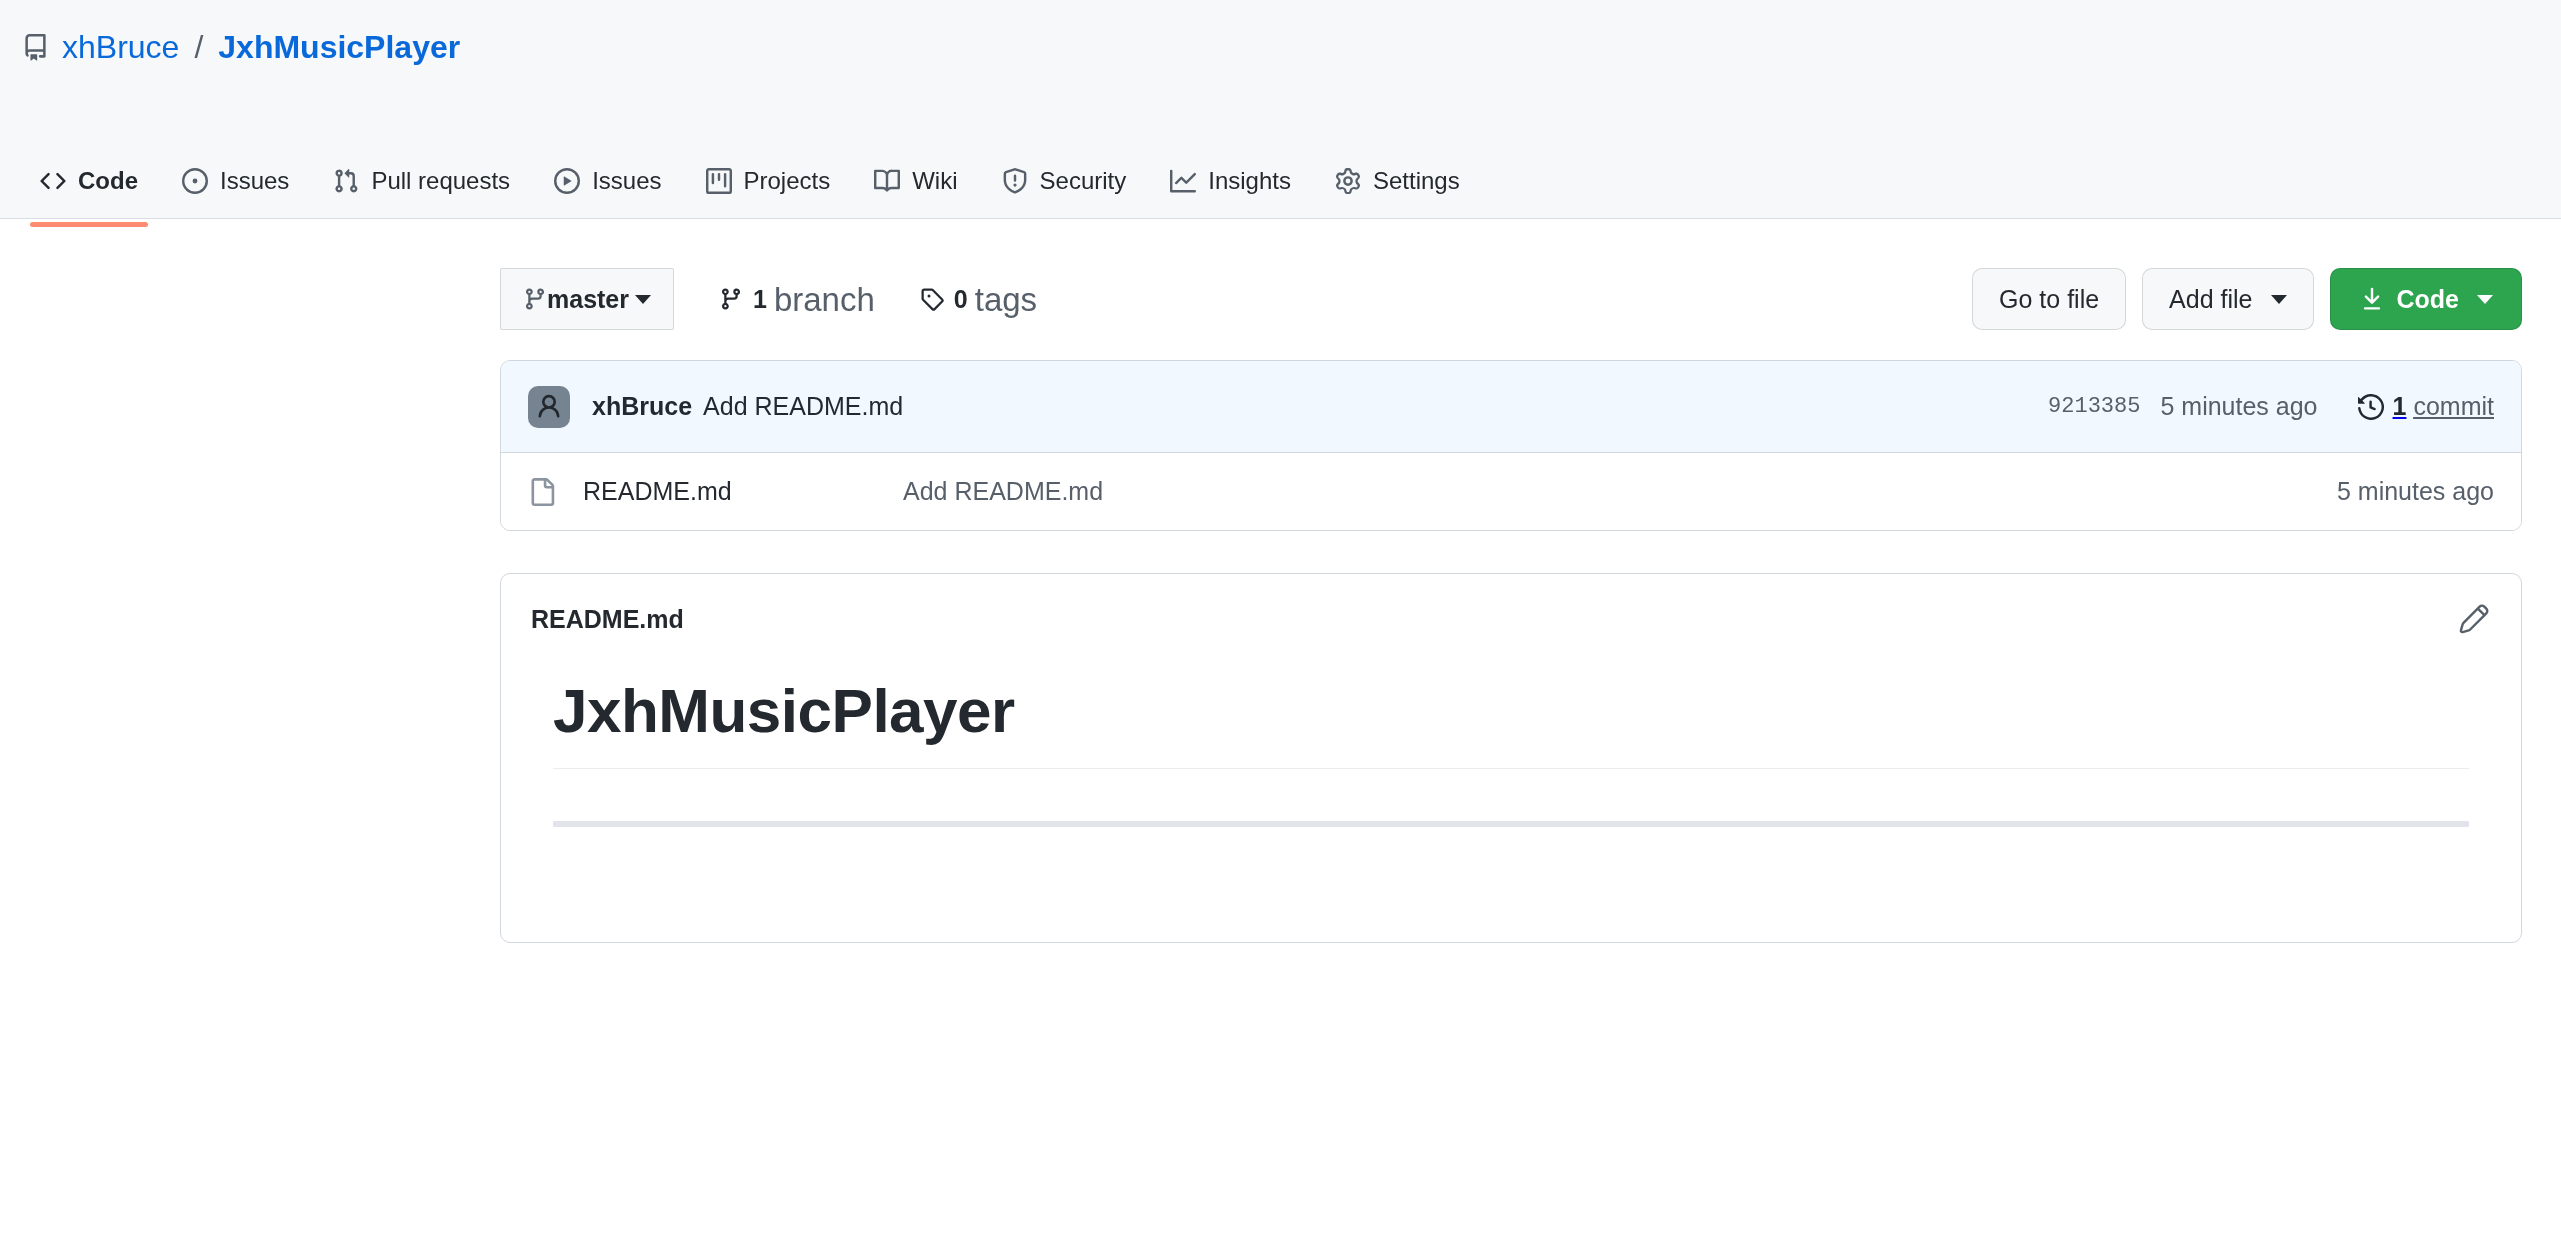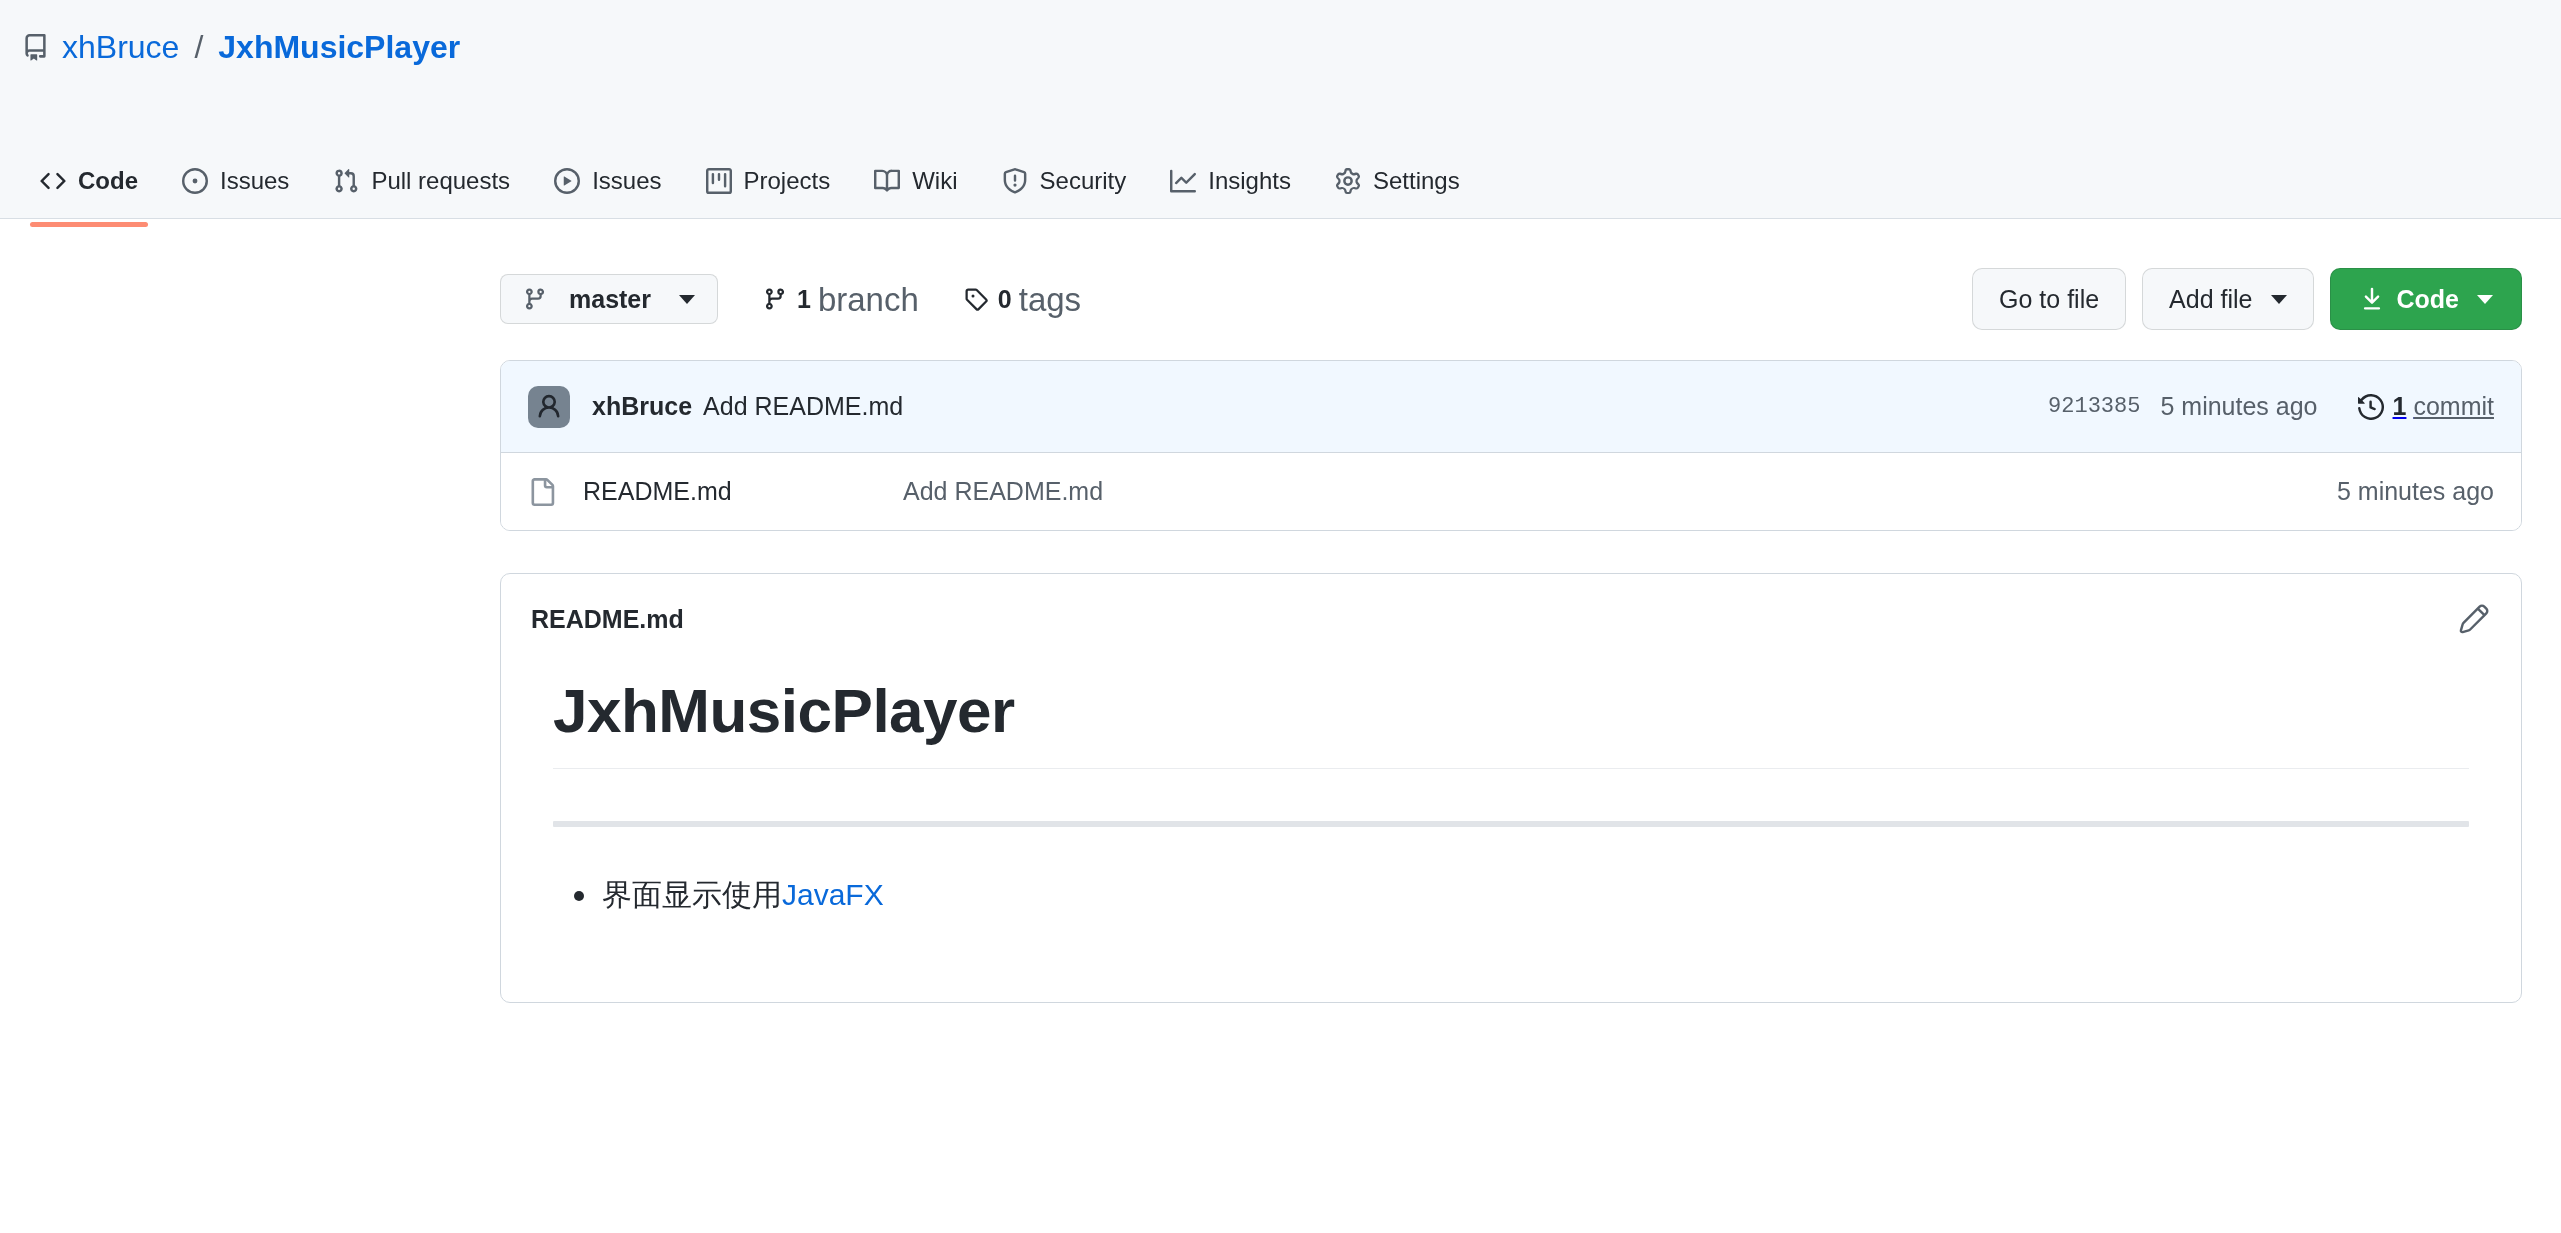--- a/index.html
+++ b/index.html
@@ -115,25 +115,25 @@
   
   .toolbar {
     display: flex;
     align-items: center;
     height: 62px;
     margin-bottom: 30px;
   }
   .branch-btn {
     display: flex;
     align-items: center;
-    gap: 22px;
+    gap: 0;
     background: #f6f8fa;
     border: 1px solid rgba(27,31,36,0.15);
-    border-radius: 8px;
-    height: 50px;
+    border-radius: 2px;
+    height: 62px;
     padding: 0 22px;
     cursor: pointer;
   }
   .branch-btn .bicon { width: 24px; height: 24px; color: #57606a; flex:none; }
   .branch-btn .bicon svg { width:24px; height:24px; display:block; }
   .branch-name {
     font-size: 25px;
     font-weight: 700;
     color: #24292f;
     line-height: 1;
@@ -581,22 +581,19 @@
               <path d="M11.013 1.427a1.75 1.75 0 0 1 2.474 0l1.086 1.086a1.75 1.75 0 0 1 0 2.474l-8.61 8.61c-.21.21-.47.364-.756.445l-3.251.93a.75.75 0 0 1-.927-.928l.929-3.25c.081-.286.235-.547.445-.758l8.61-8.61Z"></path>
               <path d="m10.3 2.7 3 3"></path>
             </svg>
         </span>
       </div>
 
       <div class="readme-body">
         <h1 class="md-h1">JxhMusicPlayer</h1>
         <hr class="md-hr">
         <ul class="md-ul">
-          <li class="md-li">
-            <span>界面显示使用</span><a class="md-link" href="#">JavaFX</a>
-          </li>
         </ul>
       </div>
 
     </div>
 
   </div>
 </div>
 
 </body></html>

